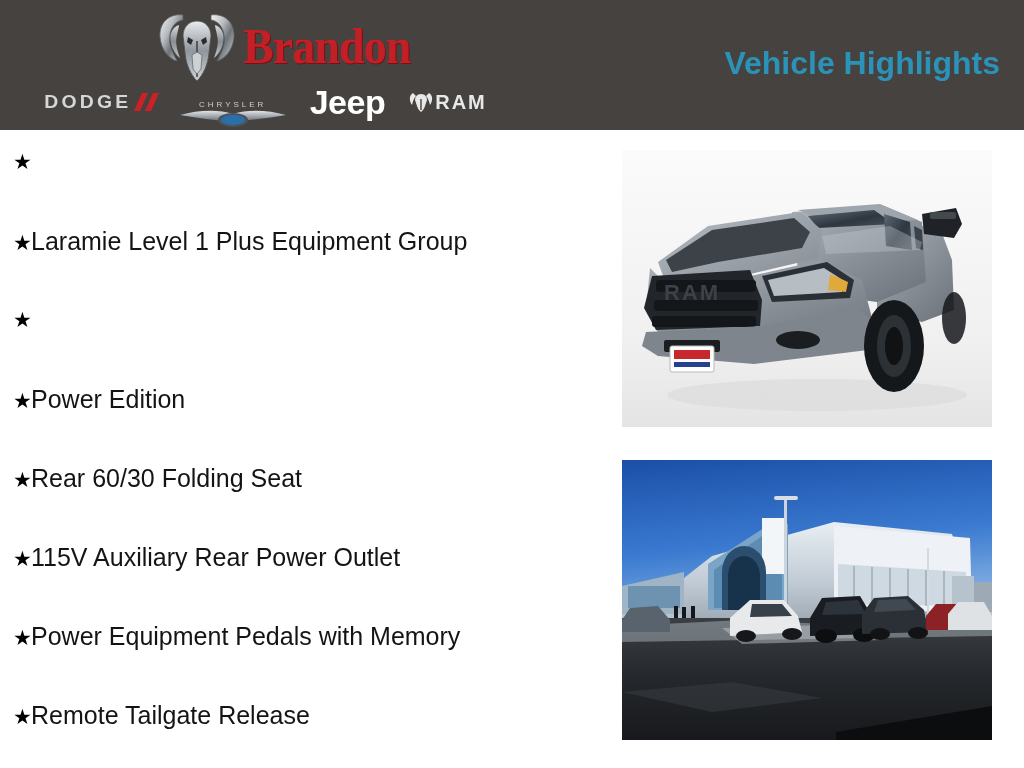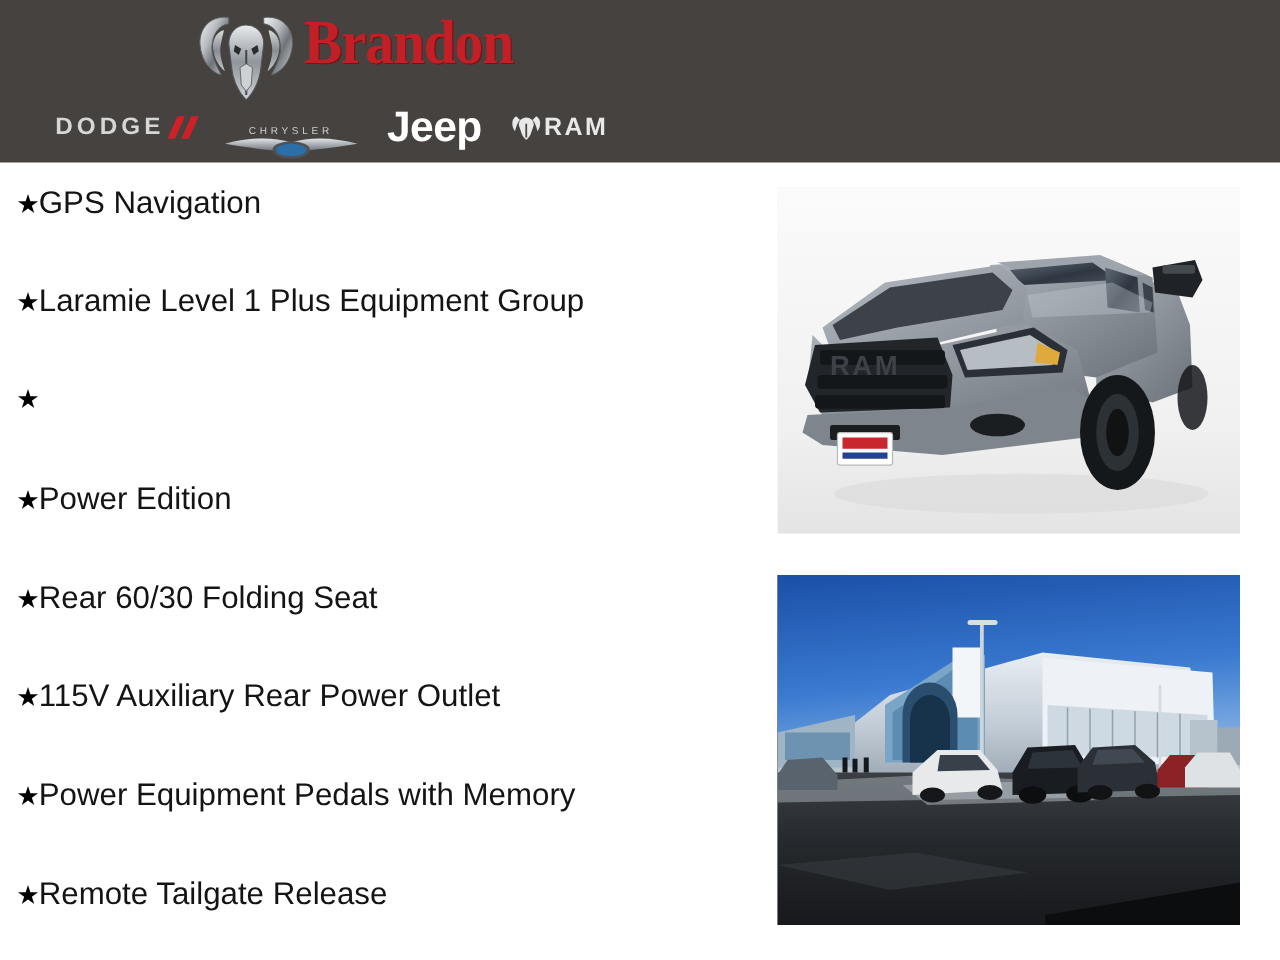--- a/index.html
+++ b/index.html
@@ -36,20 +36,21 @@
     height: 118px;
   }
 
   
   .logo-top-row {
     position: absolute;
     left: 110px;
     top: 2px;
     height: 76px;
     display: flex;
+    align-items: center;
   }
   .ramhead-icon {
     width: 84px;
     height: 74px;
     display: block;
   }
   .brandon-word {
     font-family: "Liberation Serif", serif;
     font-weight: bold;
     font-size: 50px;
@@ -268,27 +269,27 @@
             <path d="M20 2 C24 4 24 10 21 14 C20 10 19 7 17 5 Z" fill="#e8e8e8"></path>
             <path d="M12 3 C8 3 6 6 6 9 L8 15 C9 18 10 19 12 21 C14 19 15 18 16 15 L18 9 C18 6 16 3 12 3 Z" fill="#e8e8e8"></path>
             <path d="M12 8 L12 19" stroke="#454240" stroke-width="1.4"></path>
           </svg>
           <span class="ram-word">RAM</span>
         </div>
 
       </div>
     </div>
 
+    <div class="header-title">Vehicle Highlights</div>
   </div>
 
   <div class="highlights">
 
     <div class="bullet-row">
       <span class="bullet-star">★</span>
-      <span class="bullet-label">GPS Navigation</span>
     </div>
 
     <div class="bullet-row">
       <span class="bullet-star">★</span>
       <span class="bullet-label">Laramie Level 1 Plus Equipment Group</span>
     </div>
 
     <div class="bullet-row">
       <span class="bullet-star">★</span>
     </div>

